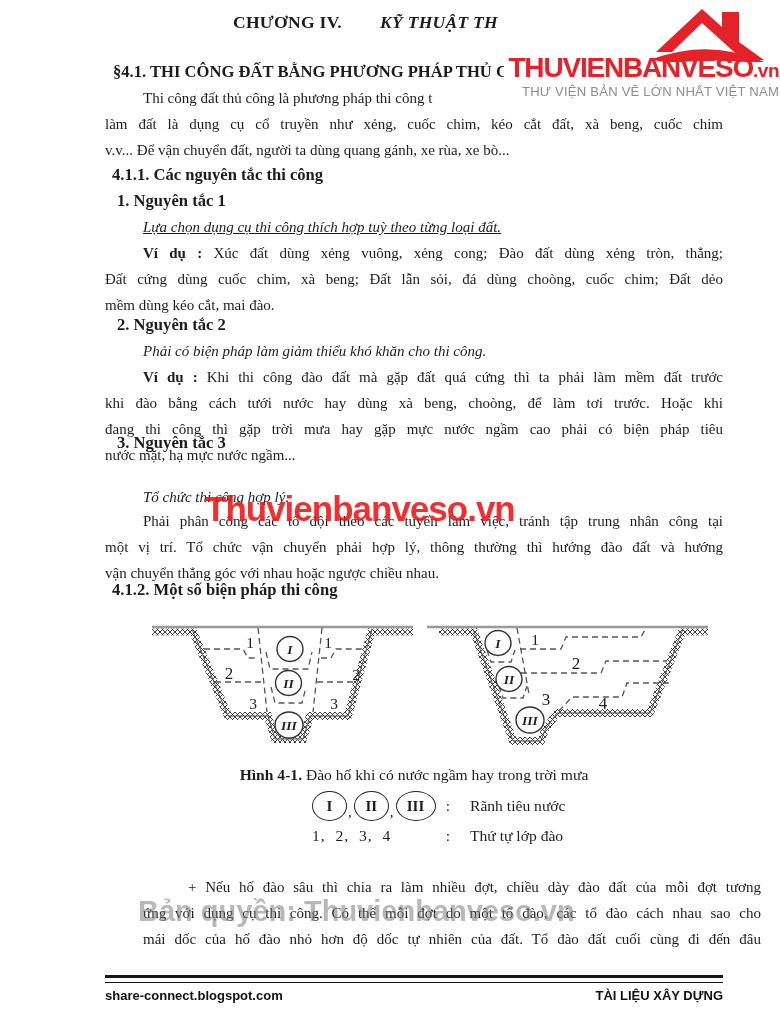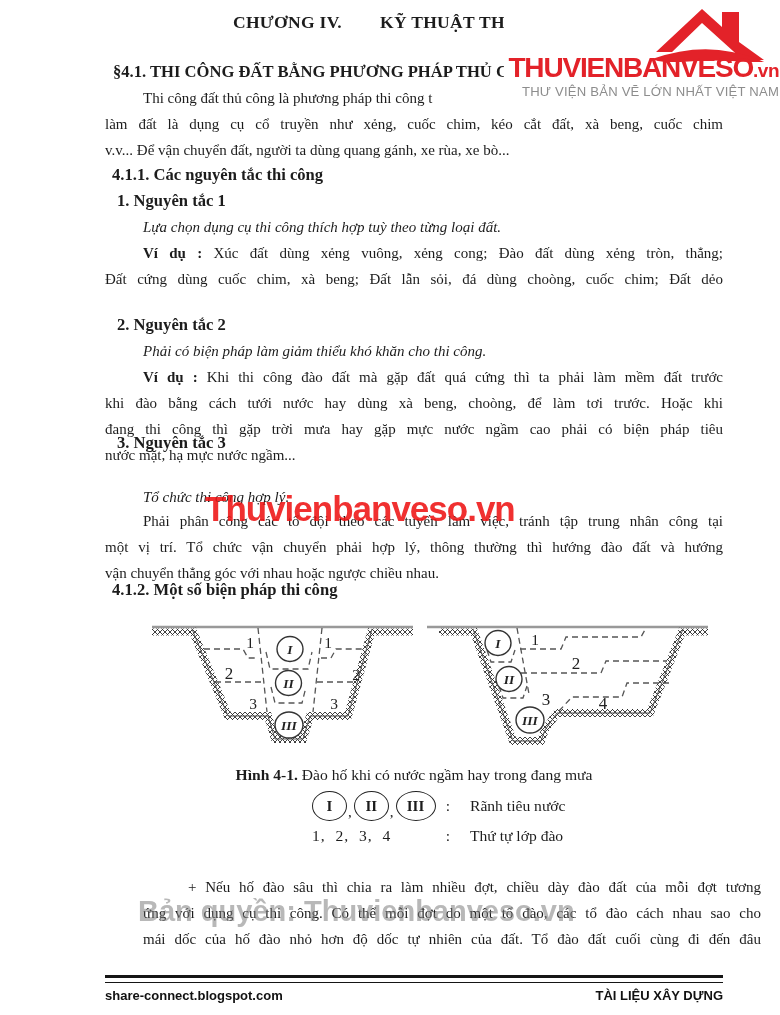--- a/index.html
+++ b/index.html
@@ -47,39 +47,40 @@
       font-family:"Liberation Sans",sans-serif;font-weight:bold;font-size:13px;color:#111;}
   svg text{font-family:"Liberation Serif",serif;fill:#222;}
   .dg{position:absolute;}
 </style>
 </head>
 <body>
 
 <div class="page">
 
   <div class="abs chap" style="left:233px;">CHƯƠNG IV.</div>
-  <div class="abs chap" style="left:380px;">KỸ THUẬT TH</div>
+  <div class="abs chap" style="left:380px;font-style:italic;">KỸ THUẬT TH</div>
 
   <div class="abs block hd" style="top:59px;padding-left:8px;">§4.1. THI CÔNG ĐẤT BẰNG PHƯƠNG PHÁP THỦ CÔNG</div>
 
   <div class="abs block" style="top:85px;">
     <div class="ln"><span class="ind"></span><span>Thi công đất thủ công là phương pháp thi công t</span></div>
     <div class="ln jl">làm đất là dụng cụ cổ truyền như xẻng, cuốc chim, kéo cắt đất, xà beng, cuốc chim</div>
     <div class="ln">v.v... Để vận chuyển đất, người ta dùng quang gánh, xe rùa, xe bò...</div>
   </div>
 
   <div class="abs block hd" style="top:162px;padding-left:7px;">4.1.1. Các nguyên tắc thi công</div>
   <div class="abs block hd" style="top:188px;padding-left:12px;">1. Nguyên tắc 1</div>
-  <div class="abs block it" style="top:214px;">
+  <div class="abs block it" style="top:214px;text-decoration:underline;">
     <div class="ln"><span class="ind"></span><span>Lựa chọn dụng cụ thi công thích hợp tuỳ theo từng loại đất.</span></div>
   </div>
 
   <div class="abs block" style="top:240px;">
     <div class="ln jl"><span class="ind"></span><b>Ví dụ :</b> <span>Xúc đất dùng xẻng vuông, xẻng cong; Đào đất dùng xẻng tròn, thẳng;</span></div>
     <div class="ln jl">Đất cứng dùng cuốc chim, xà beng; Đất lẫn sỏi, đá dùng choòng, cuốc chim; Đất dẻo</div>
+    <div class="ln">mềm dùng kéo cắt, mai đào.</div>
   </div>
 
   <div class="abs block hd" style="top:312px;padding-left:12px;">2. Nguyên tắc 2</div>
   <div class="abs block it" style="top:338px;">
     <div class="ln"><span class="ind"></span><span>Phải có biện pháp làm giảm thiểu khó khăn cho thi công.</span></div>
   </div>
 
   <div class="abs block" style="top:364px;">
     <div class="ln jl"><span class="ind"></span><b>Ví dụ :</b> <span>Khi thi công đào đất mà gặp đất quá cứng thì ta phải làm mềm đất trước</span></div>
     <div class="ln jl">khi đào bằng cách tưới nước hay dùng xà beng, choòng, để làm tơi trước. Hoặc khi</div>
@@ -168,21 +169,21 @@
       <ellipse cx="73" cy="31" rx="13" ry="12.5" fill="#fff" stroke="#333" stroke-width="1.4"></ellipse>
       <ellipse cx="84" cy="67" rx="13" ry="12.5" fill="#fff" stroke="#333" stroke-width="1.4"></ellipse>
       <ellipse cx="105" cy="108" rx="14" ry="13" fill="#fff" stroke="#333" stroke-width="1.4"></ellipse>
       <text x="73" y="36" text-anchor="middle" font-size="13.5" font-style="italic" font-weight="bold">I</text>
       <text x="84" y="72" text-anchor="middle" font-size="13.5" font-style="italic" font-weight="bold">II</text>
       <text x="105" y="113" text-anchor="middle" font-size="13.5" font-style="italic" font-weight="bold">III</text>
     </g>
   </svg>
 
   <div class="abs caption">
-    <b>Hình 4-1.</b><span> Đào hố khi có nước ngầm hay trong đang mưa</span>
+    <b>Hình 4-1.</b><span> Đào hố khi có nước ngầm hay trong trời mưa</span>
   </div>
   <div class="abs legend">
     <div class="lg-circles">
       <span class="lg-circle">I</span>
       <span class="lg-comma">,</span>
       <span class="lg-circle">II</span>
       <span class="lg-comma">,</span>
       <span class="lg-circle" style="width:38px;">III</span>
     </div>
     <div class="lg-colon">:</div>

